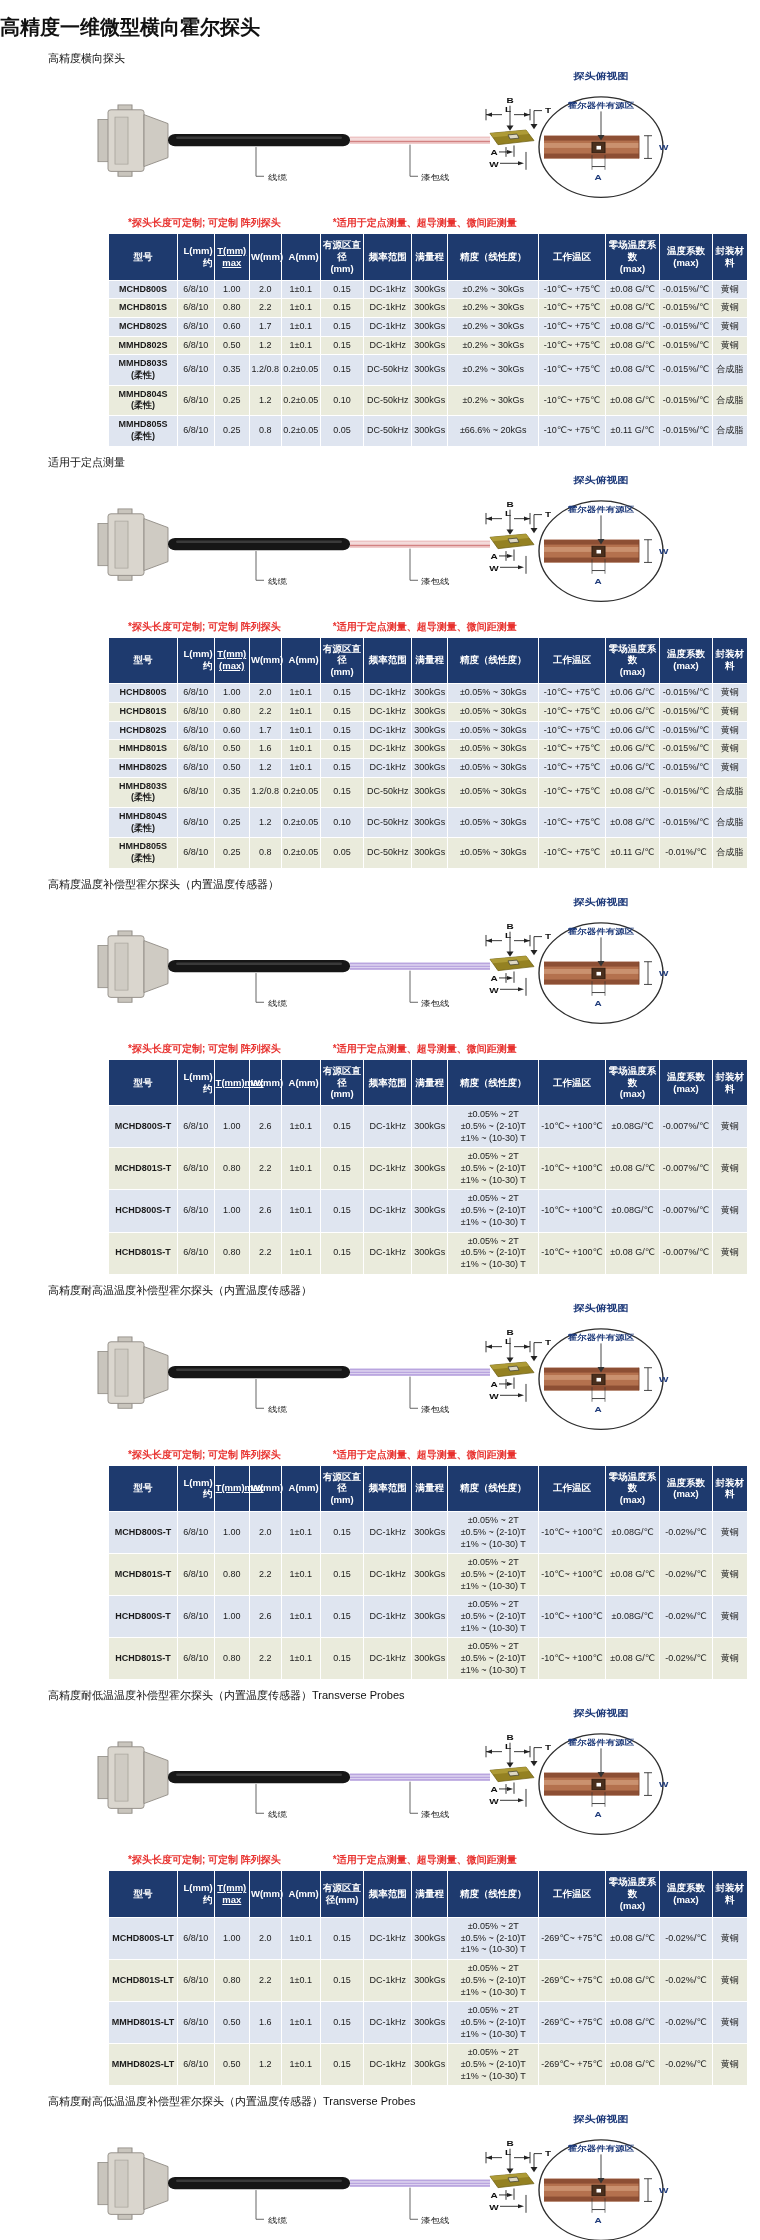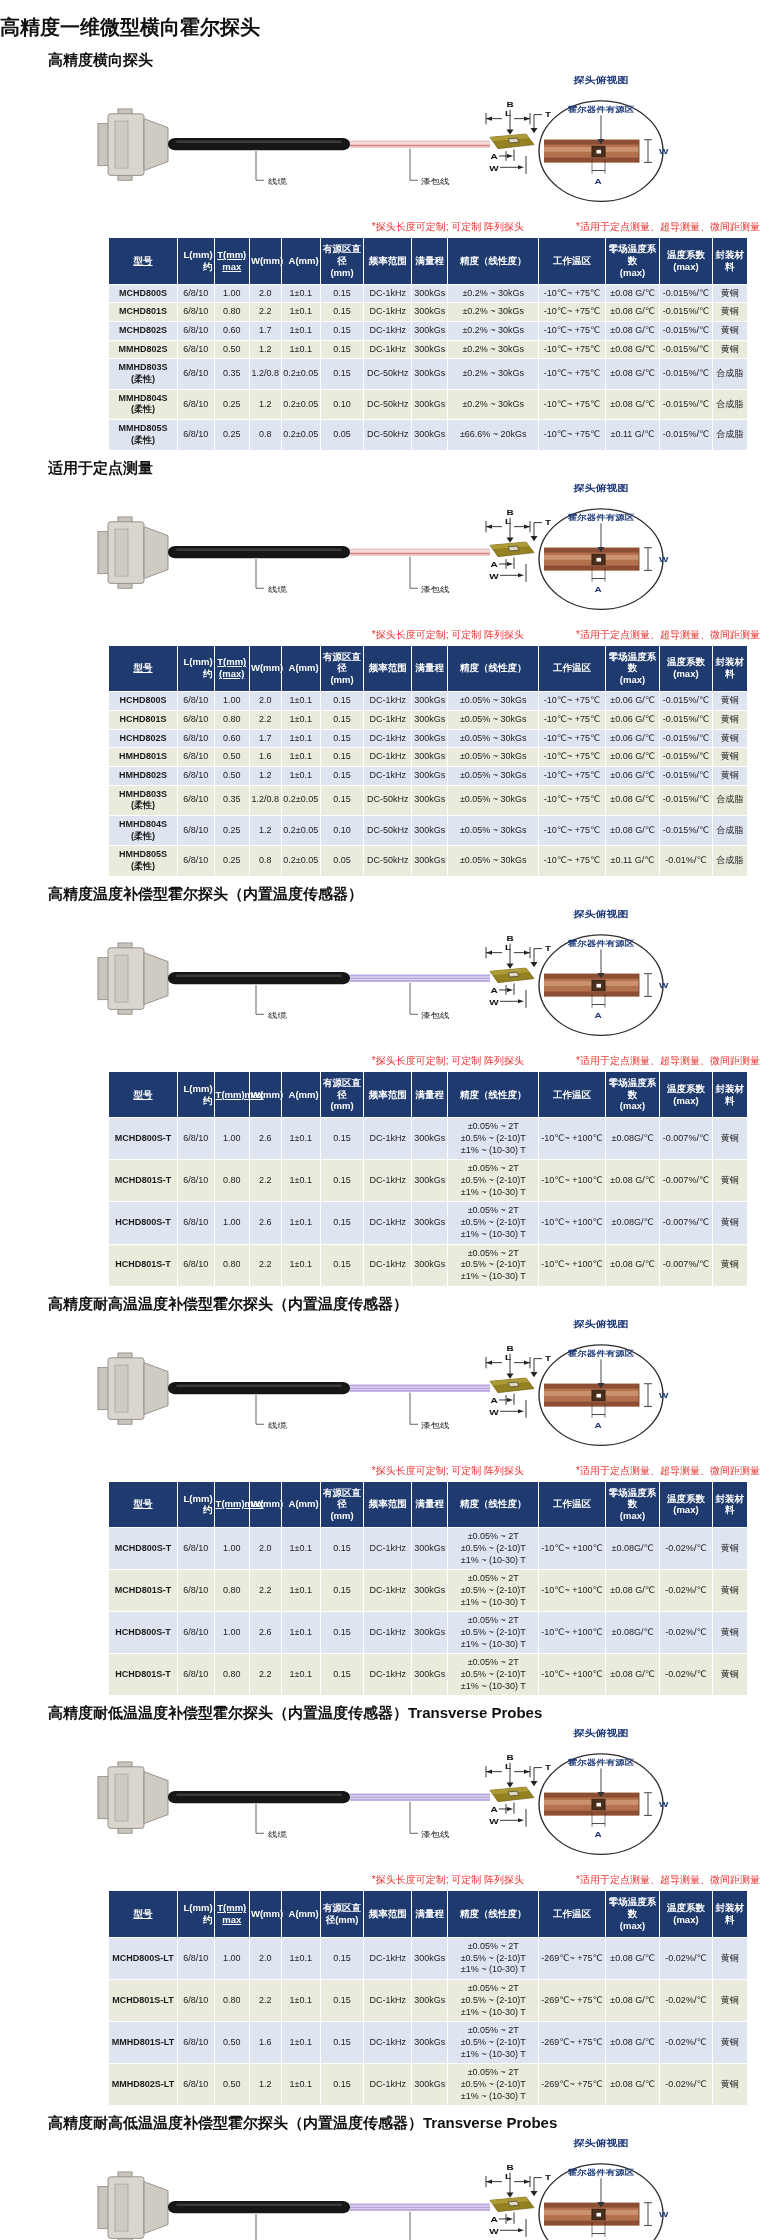--- a/index.html
+++ b/index.html
@@ -1,34 +1,34 @@
 <!DOCTYPE html>
 <html><head>
 <meta charset="utf-8">
 <style>
   html,body{margin:0;padding:0;background:#fff;}
   body{width:760px;font-family:"Liberation Sans","DejaVu Sans",sans-serif;color:#111;}
   .page{padding:8px 0 26px;}
   .title{font-size:20px;font-weight:bold;text-align:left;margin:6px 0 10px;}
   .probe-section{margin-bottom:6px;}
-  .sec-heading{font-size:15px;font-weight:bold;margin:8px 0 0 48px;}
+  .sec-heading{font-size:11px;font-weight:normal;margin:8px 0 0 48px;}
   .diagram{margin:0 0 0 58px;}
   svg.diag{display:block;}
   svg.diag text{font-family:"Liberation Sans","DejaVu Sans",sans-serif;}
   .dimtxt{font-size:10px;font-weight:bold;fill:#111;}
   .leadtxt{font-size:9.5px;fill:#222;}
   .bluetxt{fill:#1e3a7a;font-weight:bold;}
-  .notes{margin:0 0 3px 128px;font-size:10px;font-weight:normal;color:#e8312e;display:flex;gap:52px;justify-content:flex-end;}
+  .notes{margin:0 0 3px 128px;font-size:10px;font-weight:bold;color:#e8312e;display:flex;gap:52px;}
   table.spec{border-collapse:separate;border-spacing:1.5px;margin:1px 0 8px 108px;width:640px;table-layout:fixed;}
   table.spec th{background:#1e3a6e;color:#fff;font-size:9.5px;font-weight:bold;padding:5px 1px;text-align:center;vertical-align:middle;white-space:pre-line;line-height:1.25;}
   table.spec td{font-size:9px;padding:3px 1px;text-align:center;vertical-align:middle;white-space:pre-line;line-height:1.3;color:#1a1a1a;}
   table.spec tbody tr:nth-child(odd) td{background:#dfe5f0;}
   table.spec tbody tr:nth-child(even) td{background:#eaebdc;}
   table.spec td.model{font-weight:bold;}
-  table.spec th:nth-child(1){width:11%;text-decoration:underline;}  table.spec th:nth-child(2){width:5.6%;text-align:right;}
+  table.spec th:nth-child(1){width:11%;}  table.spec th:nth-child(2){width:5.6%;text-align:right;}
   table.spec th:nth-child(3){width:5.4%;text-decoration:underline;} table.spec th:nth-child(4){width:4.8%;}
   table.spec th:nth-child(5){width:6%;text-align:right;}   table.spec th:nth-child(6){width:6.8%;}
   table.spec th:nth-child(7){width:7.4%;} table.spec th:nth-child(8){width:5.6%;}
   table.spec th:nth-child(9){width:14.6%;}table.spec th:nth-child(10){width:10.6%;}
   table.spec th:nth-child(11){width:8.6%;}table.spec th:nth-child(12){width:8.2%;}
   table.spec th:nth-child(13){width:5.4%;}
 </style>
 </head>
 <body>
 

